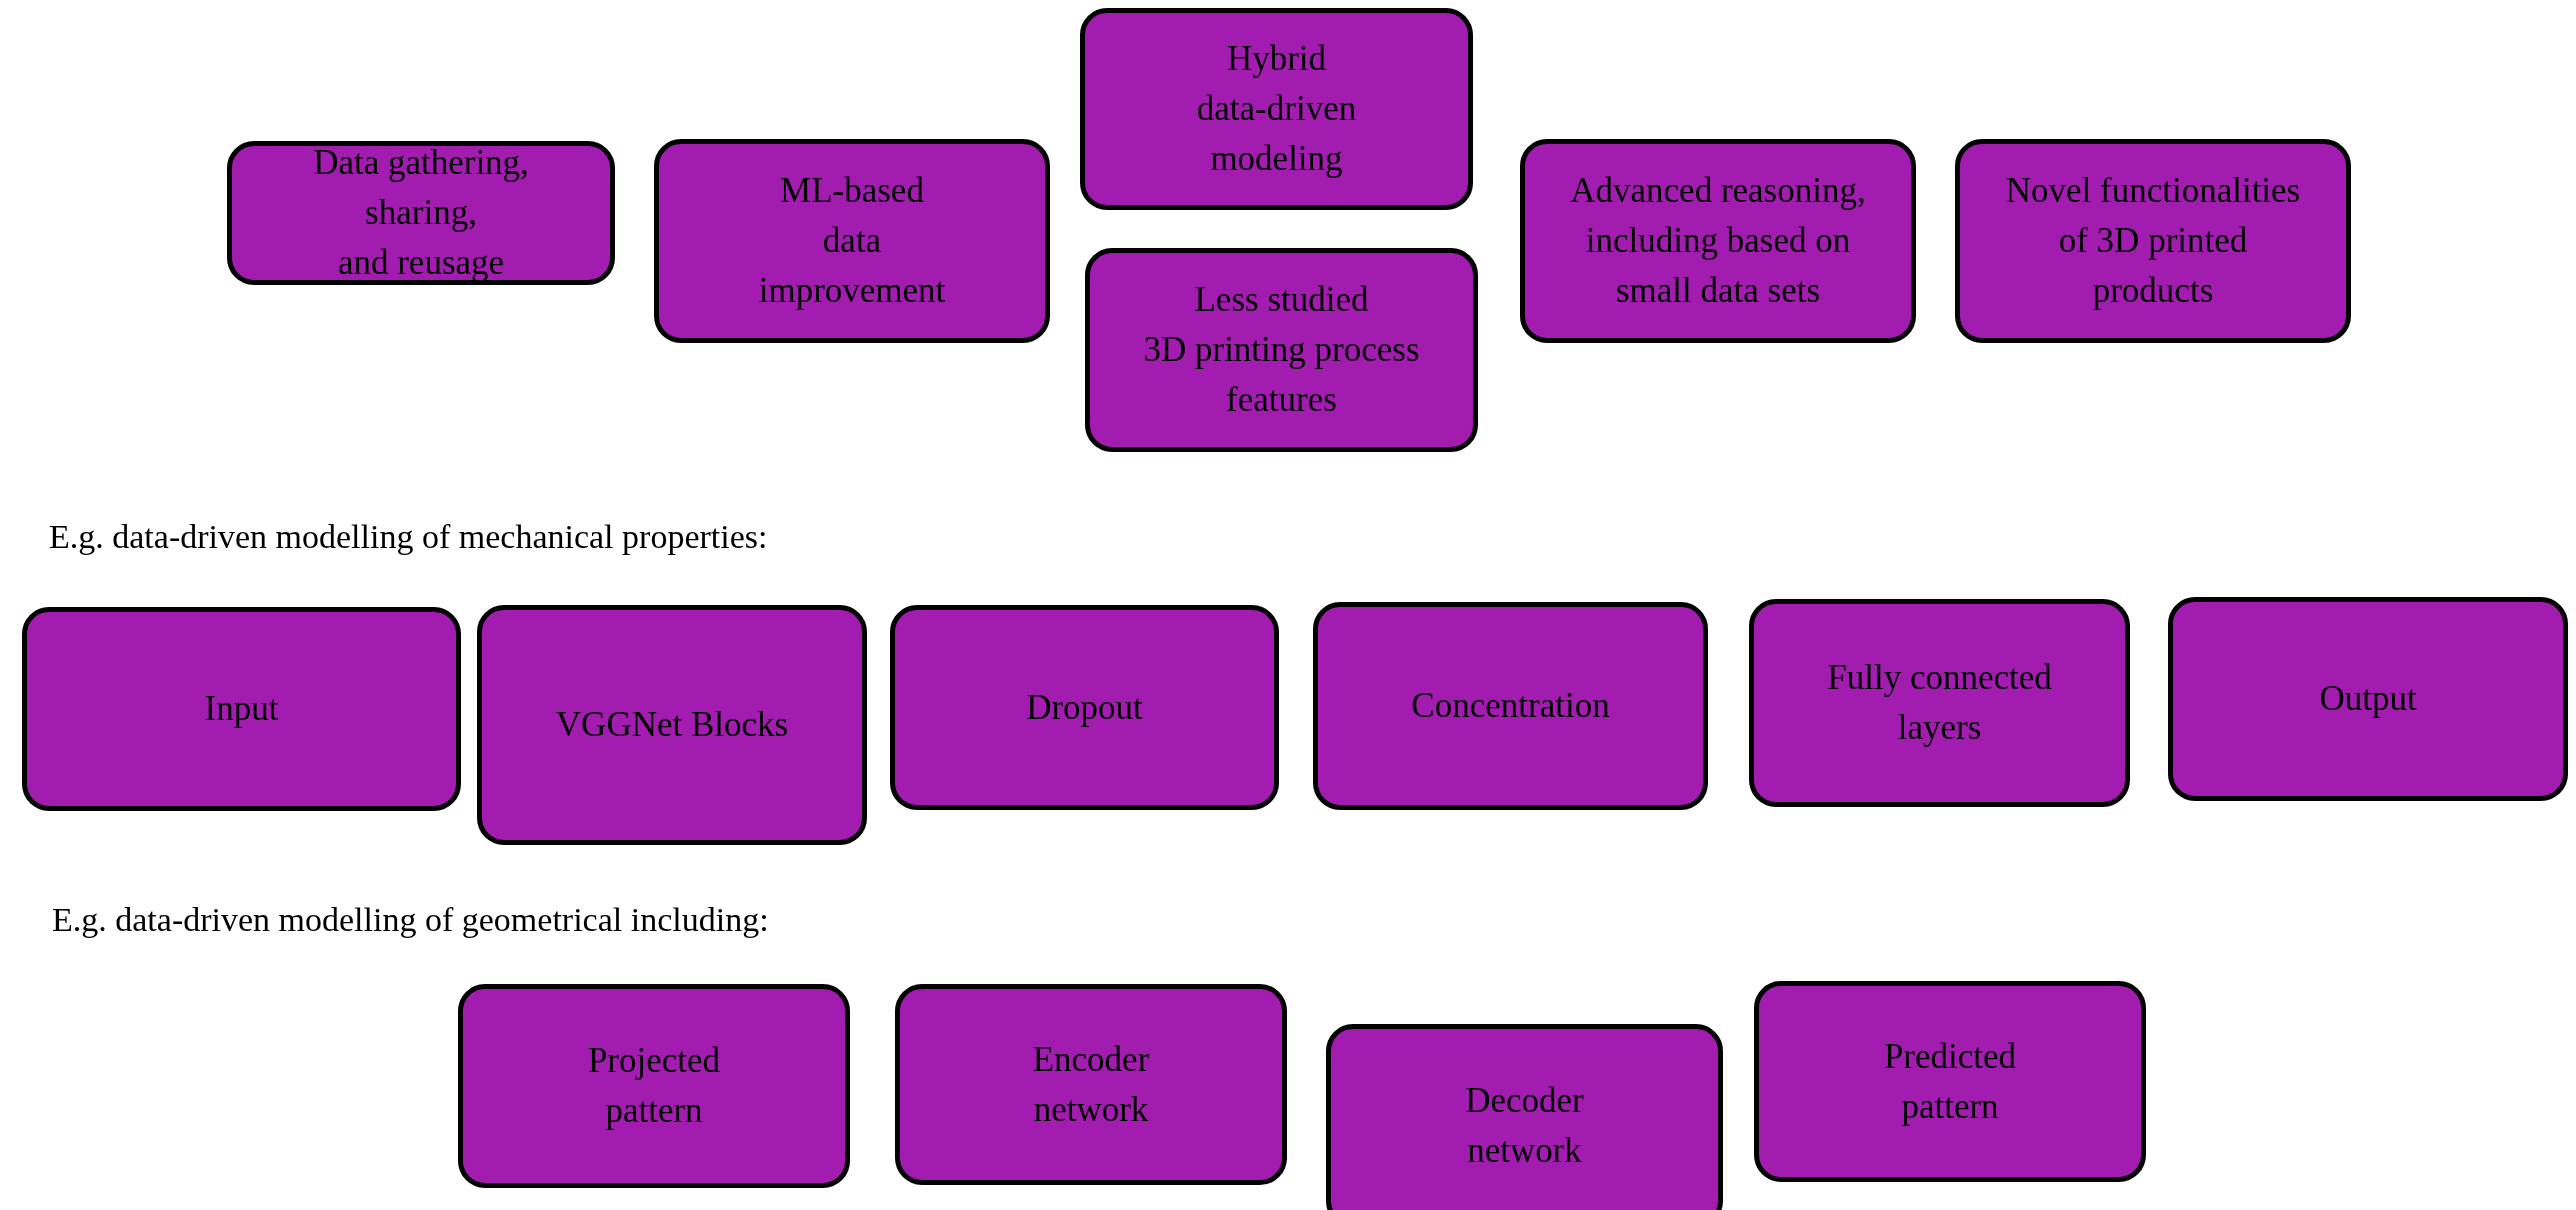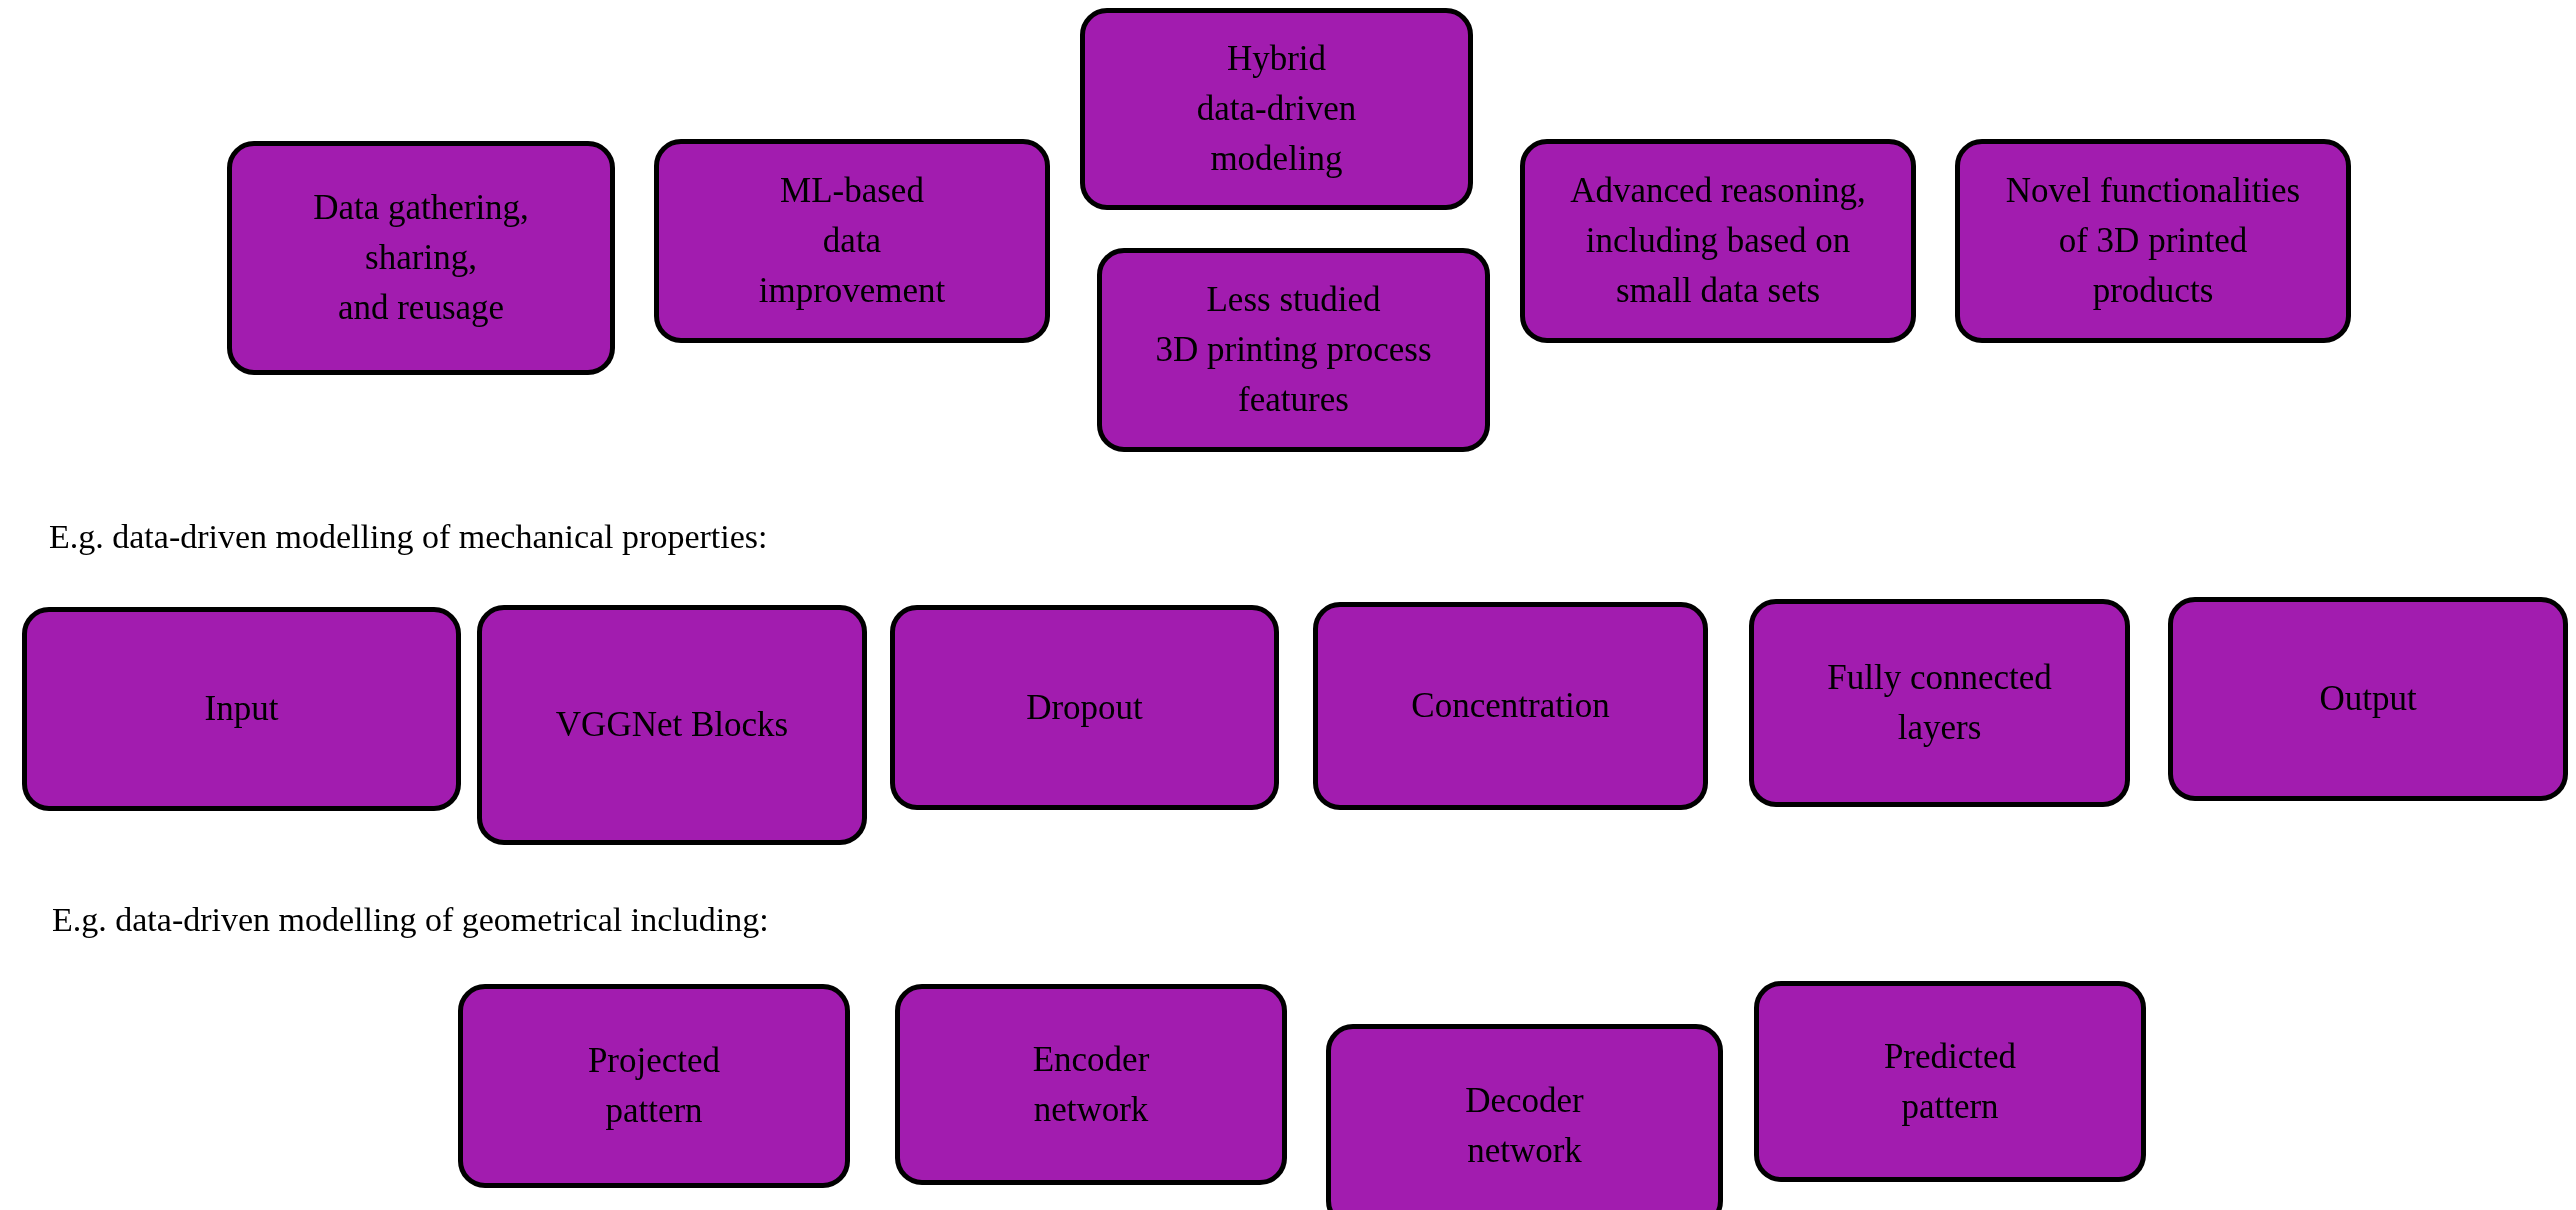--- a/index.html
+++ b/index.html
@@ -38,30 +38,30 @@
     line-height: 1.2;
     color: #000000;
     white-space: nowrap;
   }
 </style>
 </head>
 <body>
 
 <div id="canvas">
 
-  <div class="node" style="left: 227px; top: 141px; width: 388px; height: 234px;">Data gathering,
+  <div class="node" style="left: 227px; top: 141px; width: 388px; height: 144px;">Data gathering,
 sharing,
 and reusage</div>
   <div class="node" style="left: 654px; top: 139px; width: 396px; height: 204px;">ML-based
 data
 improvement</div>
   <div class="node" style="left: 1080px; top: 7.8px; width: 393px; height: 202px;">Hybrid
 data-driven
 modeling</div>
-  <div class="node" style="left: 1085px; top: 248px; width: 393px; height: 204px; margin-left: 12px;">Less studied
+  <div class="node" style="left: 1085px; top: 248px; width: 393px; height: 204px;">Less studied
 3D printing process
 features</div>
   <div class="node" style="left: 1520px; top: 139px; width: 396px; height: 204px;">Advanced reasoning,
 including based on
 small data sets</div>
   <div class="node" style="left: 1955px; top: 139px; width: 396px; height: 204px;">Novel functionalities
 of 3D printed
 products</div>
 
   <div class="caption" style="left: 49px; top: 517px;">E.g. data-driven modelling of mechanical properties:</div>

